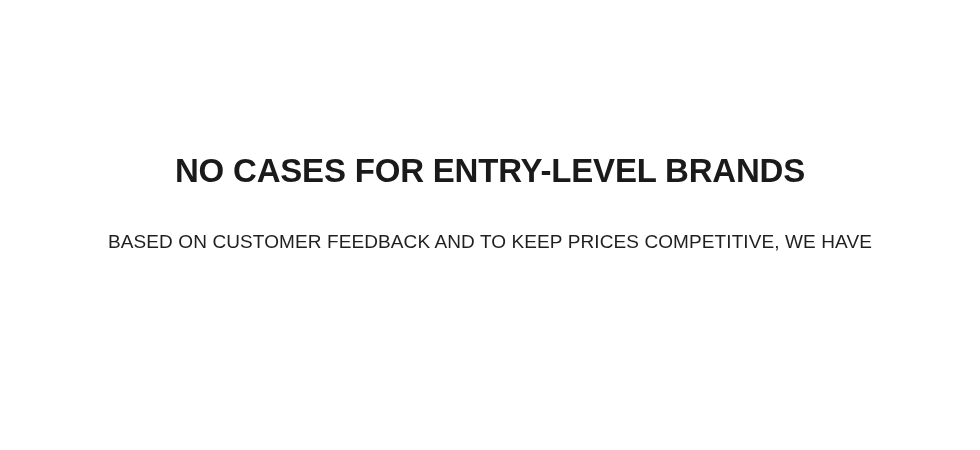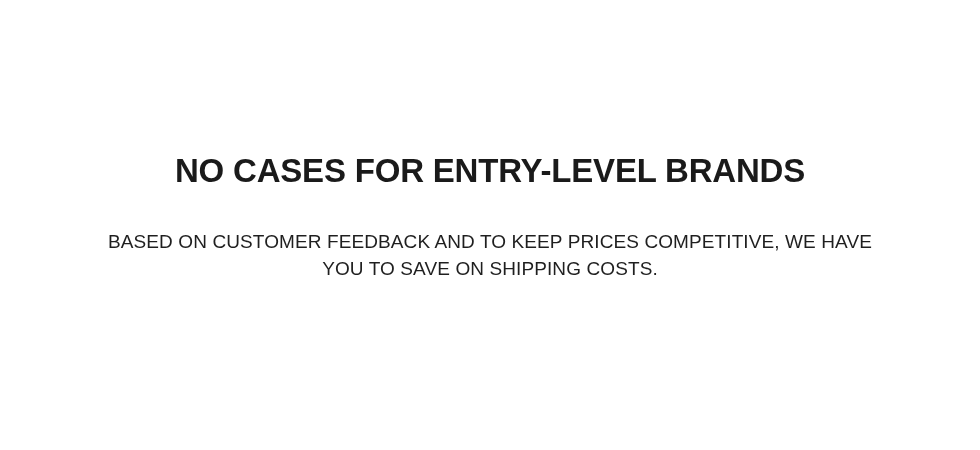--- a/index.html
+++ b/index.html
@@ -72,18 +72,17 @@
 <body>
 
 <div class="page">
 
   <div class="content-block">
 
     <h1 class="headline">NO CASES FOR ENTRY-LEVEL BRANDS</h1>
 
     <p class="body-copy">
       <span class="line">BASED ON CUSTOMER FEEDBACK AND TO KEEP PRICES COMPETITIVE, WE HAVE</span>
-      <span class="line">YOU TO SAVE ON SHIPPING COSTS.</span>
     </p>
 
   </div>
 
 </div>
 
 </body></html>

